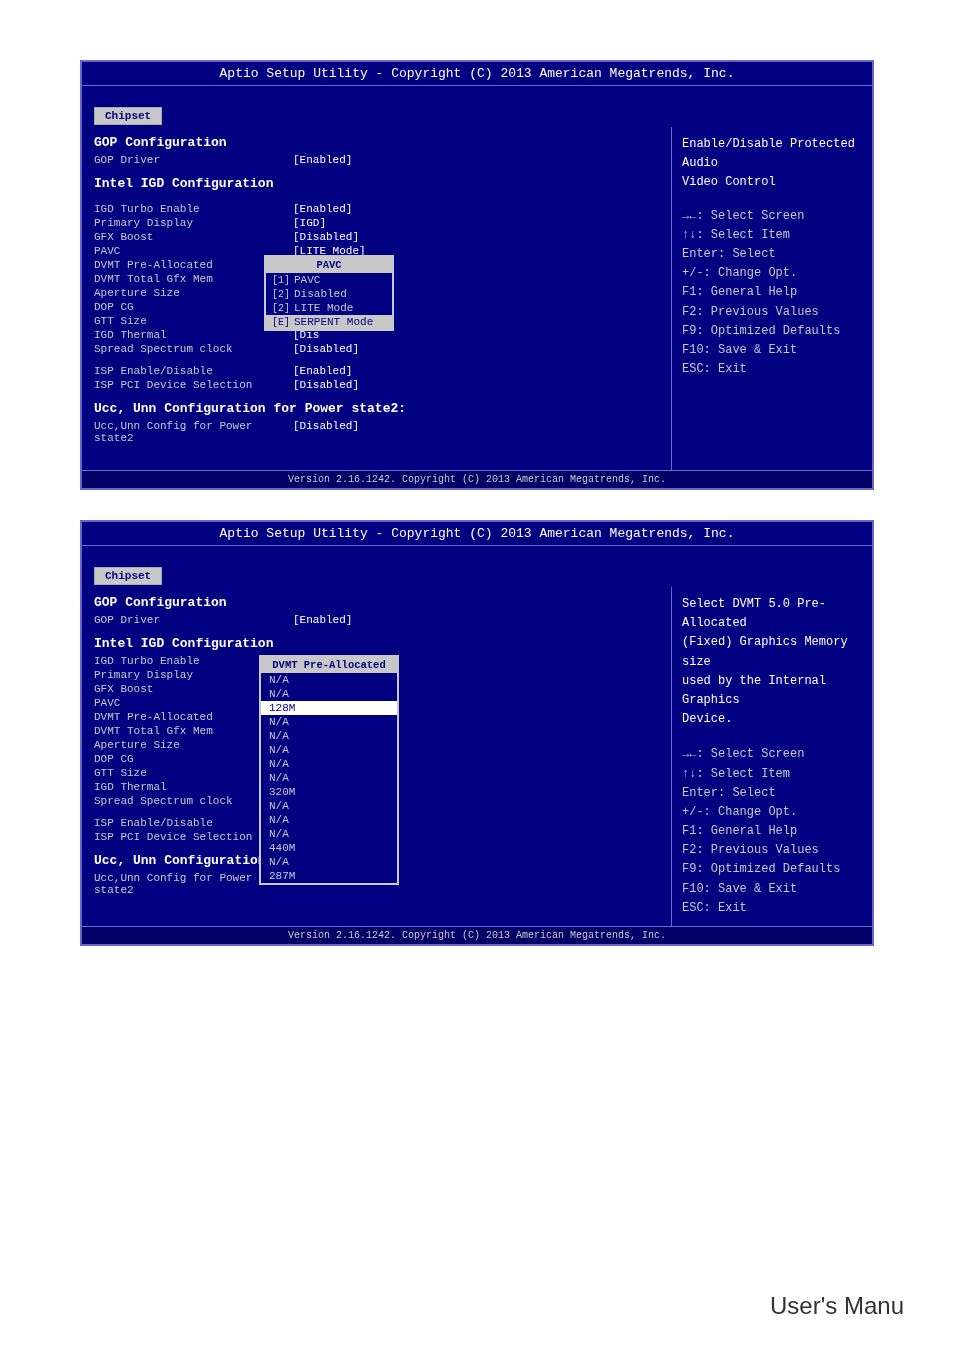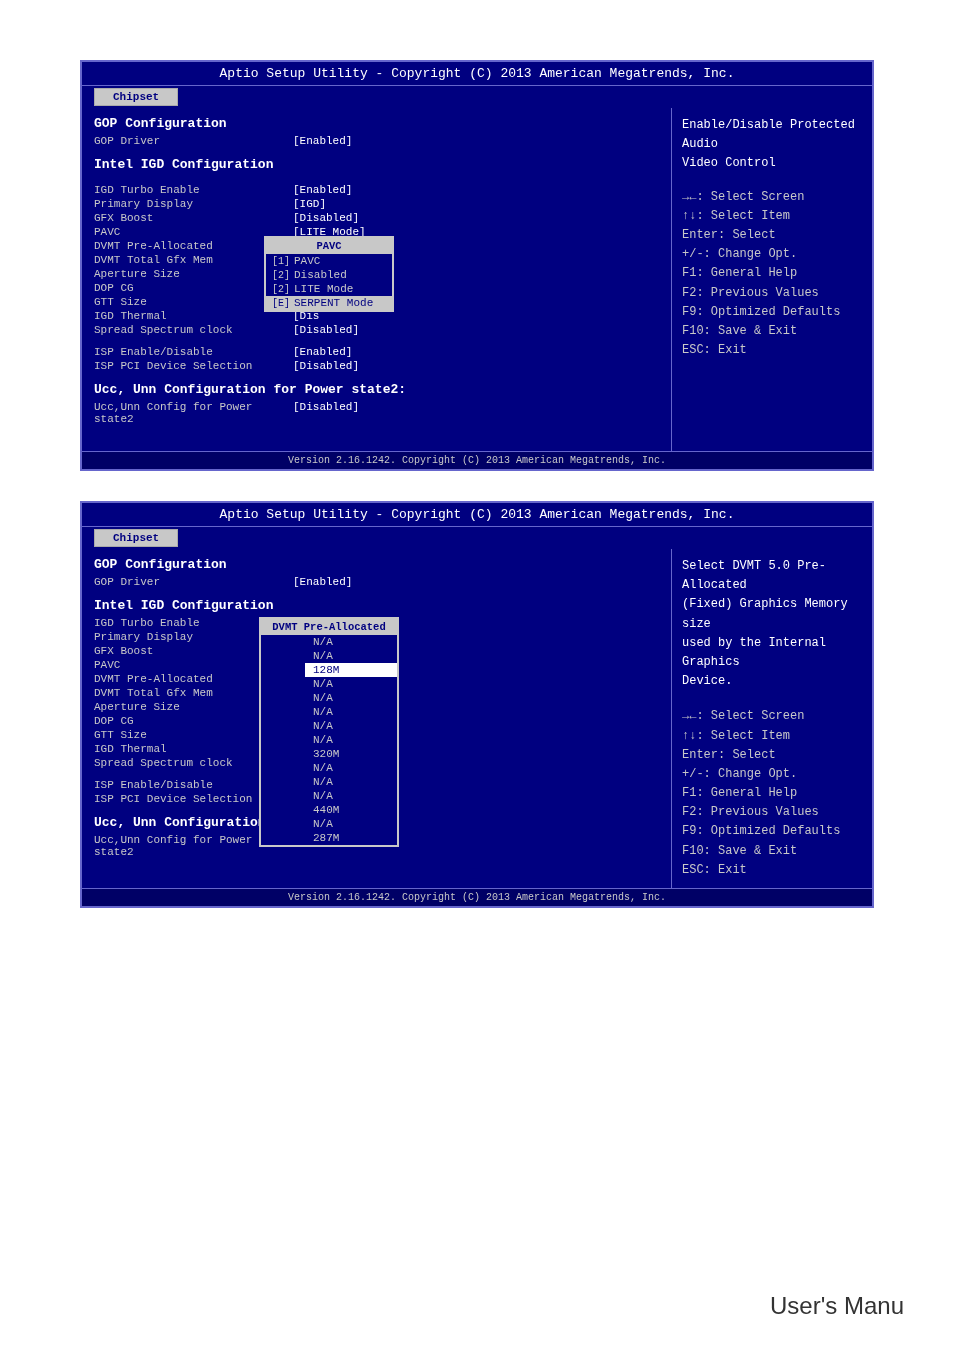--- a/index.html
+++ b/index.html
@@ -39,24 +39,24 @@
       text-align: center;
       padding: 4px 8px;
       font-size: 13px;
       border-bottom: 1px solid #6666cc;
     }
 
     .bios-tab {
       display: inline-block;
       background: #c8c8c8;
       color: #000080;
-      padding: 2px 18px;
+      padding: 2px 10px;
       font-weight: bold;
       font-size: 11px;
-      margin-top: 0;
+      margin-top: 19px;
       border: 1px solid #aaaaaa;
     }
 
     .bios-body {
       display: flex;
       padding: 0;
     }
 
     .bios-main {
       flex: 1;
@@ -171,21 +171,20 @@
       text-align: center;
       padding: 2px 4px;
       font-weight: bold;
       font-size: 10.5px;
     }
 
     .dropdown-item2 {
       padding: 1px 8px;
       color: #c8c8c8;
       font-size: 11px;
-      margin-left: 44px;
     }
 
     .dropdown-item2.selected {
       background: #ffffff;
       color: #000080;
     }
 
     
     .users-manu {
       position: absolute;

